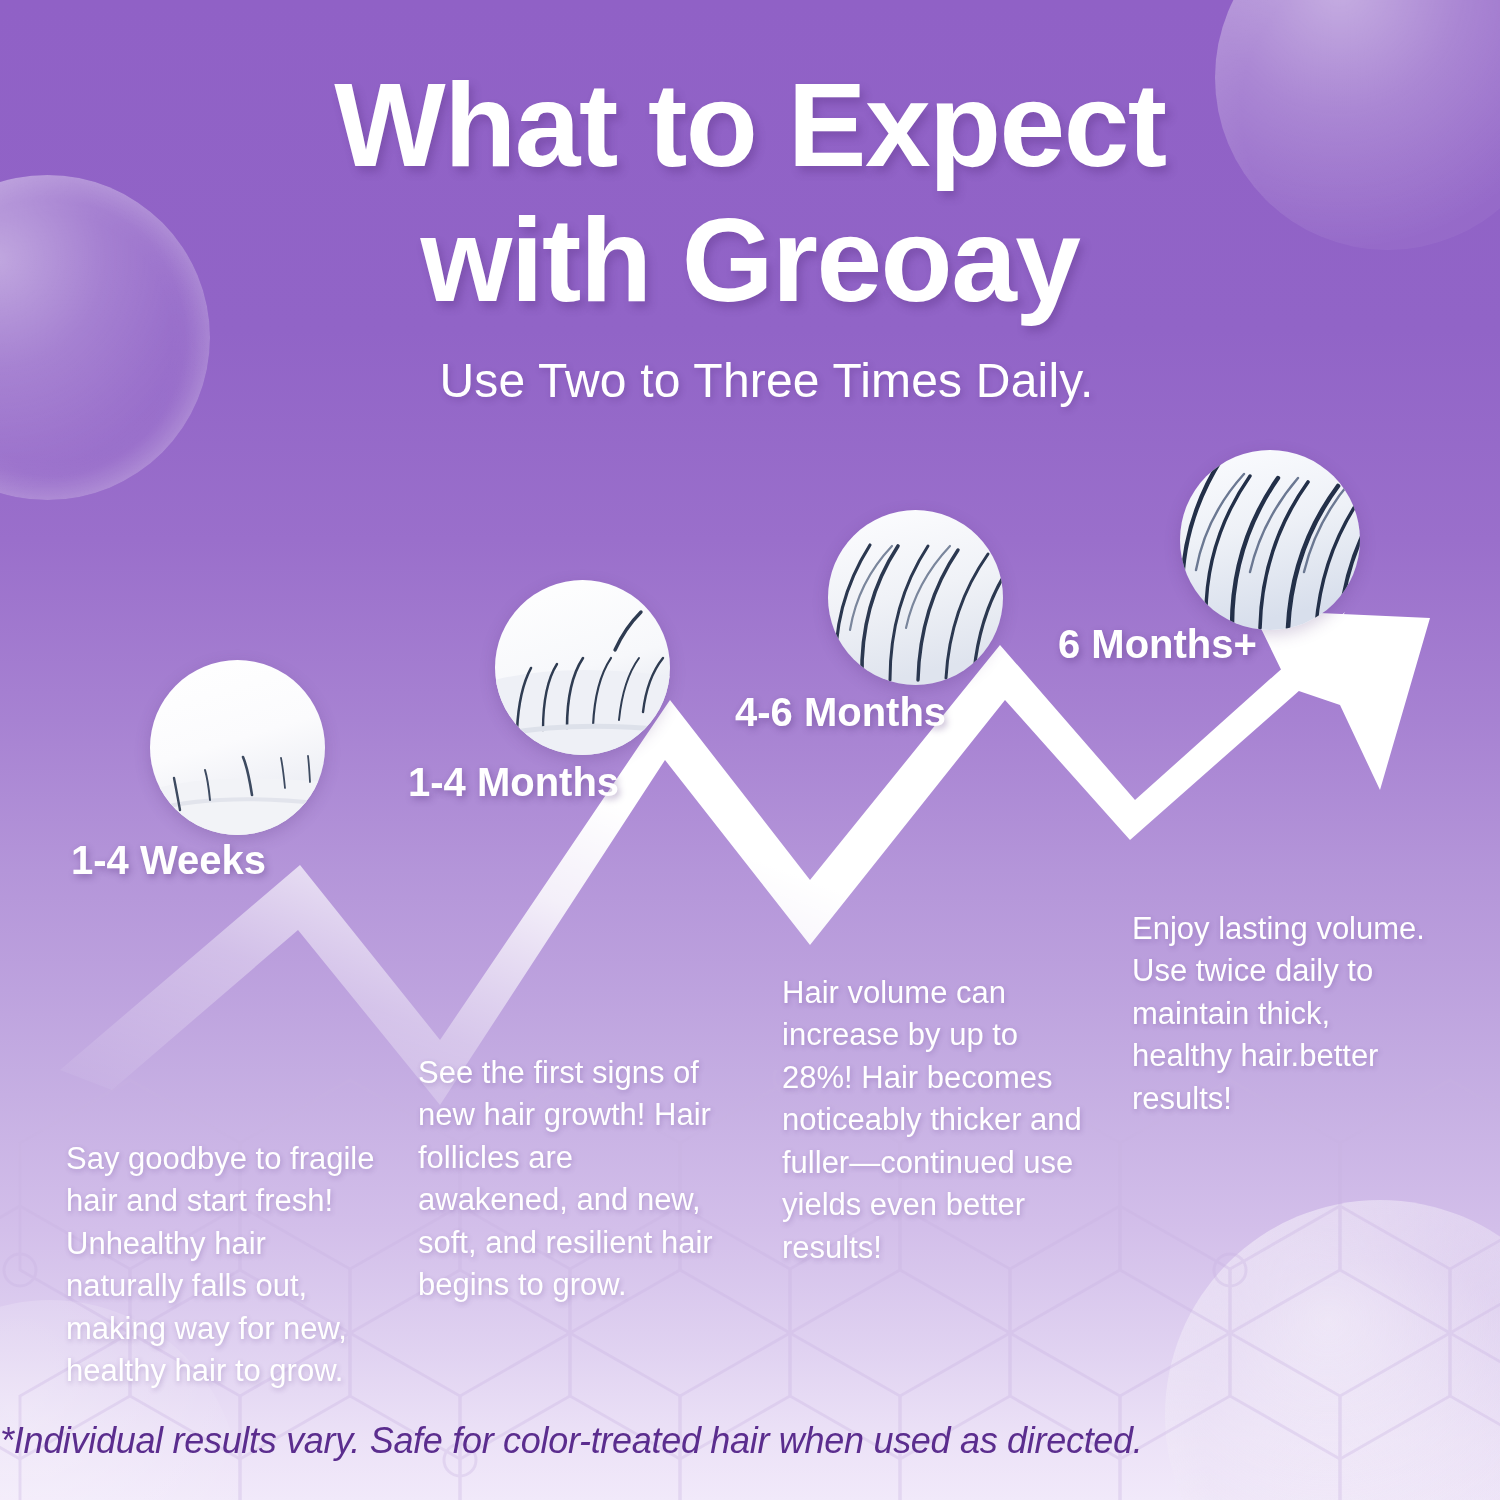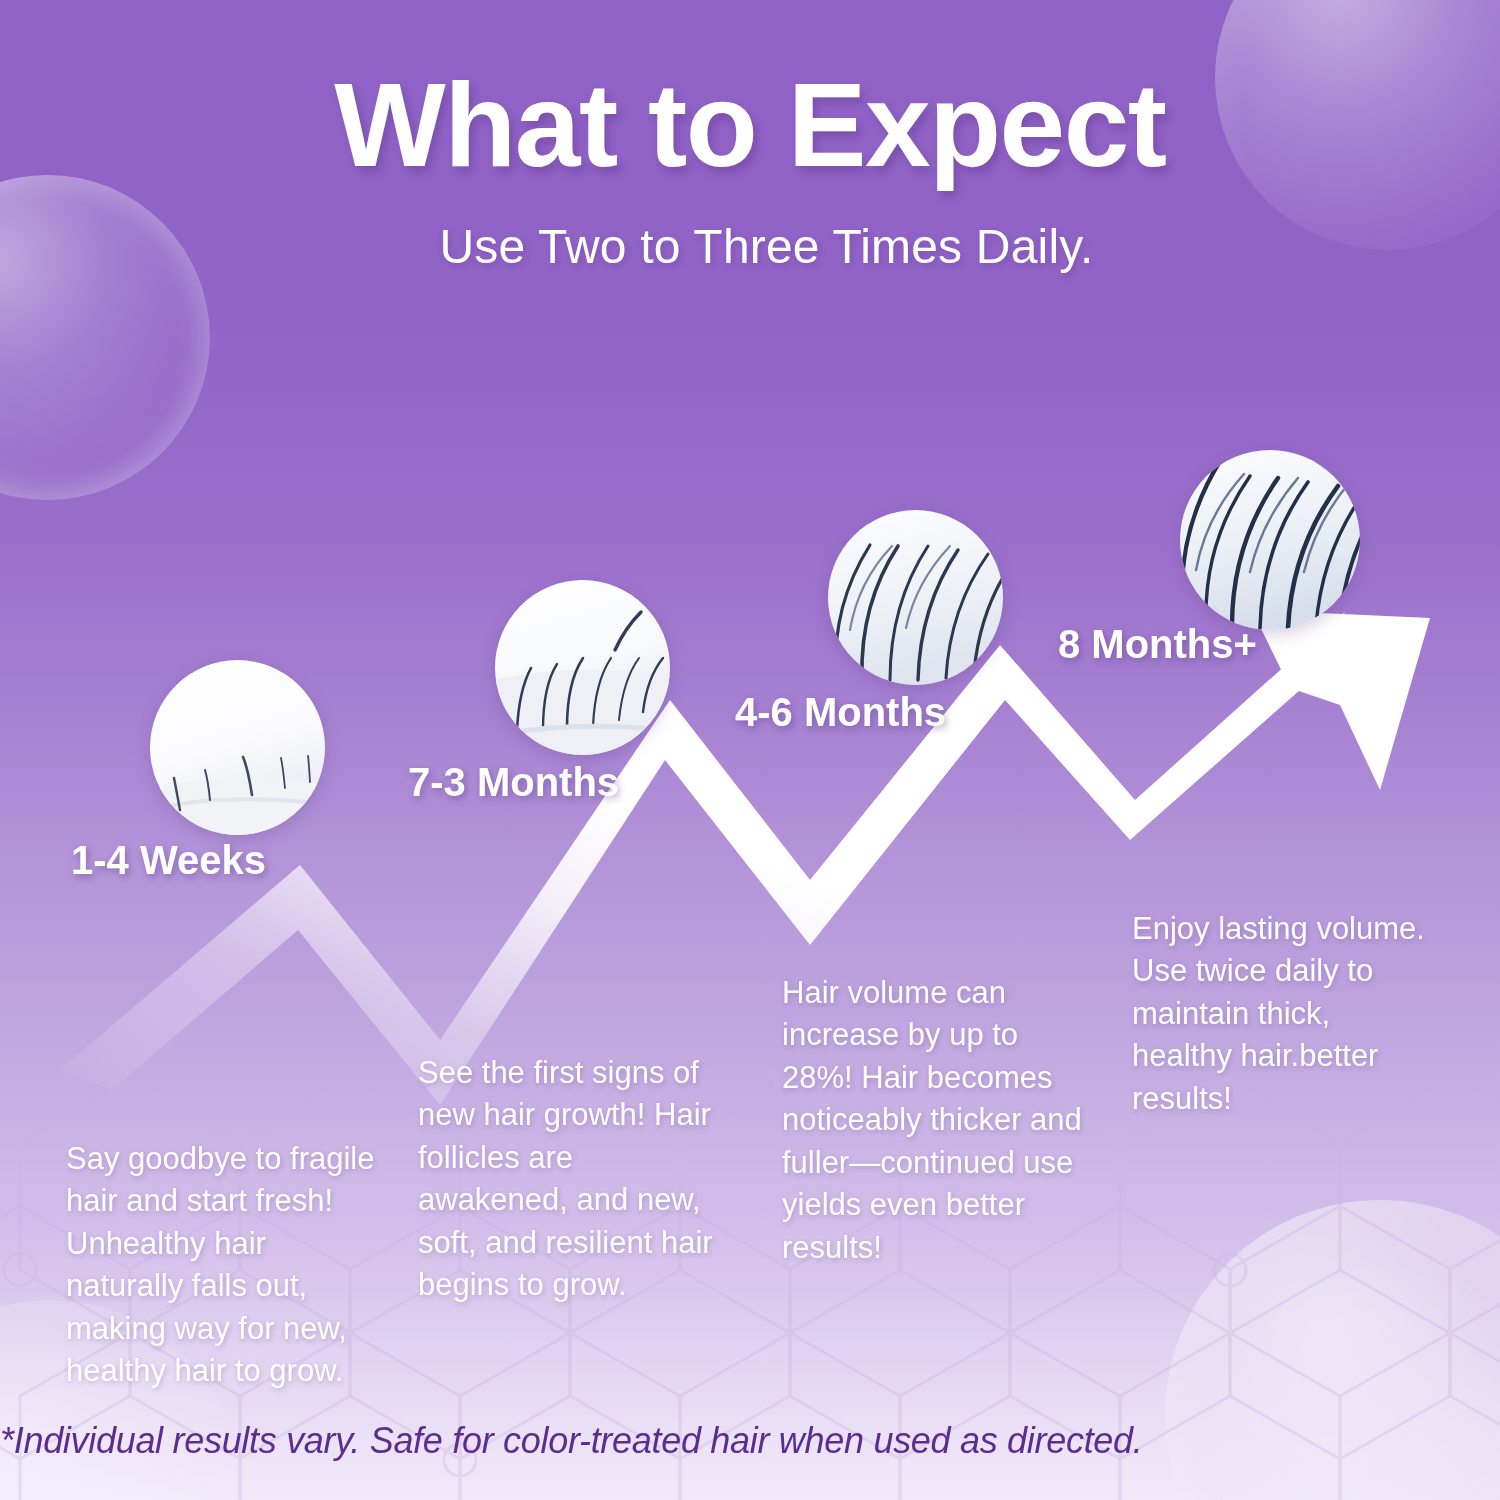--- a/index.html
+++ b/index.html
@@ -181,20 +181,21 @@
       <use href="#hexcell" x="1340" y="263"></use>
       <circle cx="20" cy="200" r="16" fill="none" stroke="#c9b3e2" stroke-width="3"></circle>
       <circle cx="790" cy="8" r="16" fill="none" stroke="#c9b3e2" stroke-width="3"></circle>
       <circle cx="460" cy="390" r="16" fill="none" stroke="#c9b3e2" stroke-width="3"></circle>
       <circle cx="1230" cy="200" r="16" fill="none" stroke="#c9b3e2" stroke-width="3"></circle>
     </g>
   </svg>
 
   <div class="header">
     <div class="title-line">What to Expect</div>
+    <div class="title-line">with Greoay</div>
     <div class="subtitle">Use Two to Three Times Daily.</div>
   </div>
 
   <svg class="arrow-layer" viewBox="0 0 1500 1500">
     <defs>
       <linearGradient id="arrowFade" x1="0" y1="1" x2="1" y2="0">
         <stop offset="0%" stop-color="#ffffff" stop-opacity="0"></stop>
         <stop offset="22%" stop-color="#ffffff" stop-opacity="0.35"></stop>
         <stop offset="40%" stop-color="#ffffff" stop-opacity="0.85"></stop>
         <stop offset="52%" stop-color="#ffffff" stop-opacity="1"></stop>
@@ -313,23 +314,23 @@
         <path d="M136,176 q6,-76 50,-136" stroke-width="3.4"></path>
         <path d="M160,168 q8,-70 46,-124" stroke-width="4"></path>
         <path d="M16,120 q10,-54 48,-96" stroke-width="2.4" stroke="#6b7892"></path>
         <path d="M70,122 q12,-52 48,-94" stroke-width="2.4" stroke="#6b7892"></path>
         <path d="M124,122 q12,-50 46,-90" stroke-width="2.4" stroke="#6b7892"></path>
       </g>
     </svg>
   </div>
 
   <div class="stage-label" style="left:71px;  top:838px;">1-4 Weeks</div>
-  <div class="stage-label" style="left:408px; top:760px;">7-3 Months</div>
+  <div class="stage-label" style="left:408px; top:760px;">1-4 Months</div>
   <div class="stage-label" style="left:735px; top:690px;">4-6 Months</div>
-  <div class="stage-label" style="left:1058px; top:622px;">8 Months+</div>
+  <div class="stage-label" style="left:1058px; top:622px;">6 Months+</div>
 
   <div class="stage-desc" style="left:418px; top:1052px; width:300px;">See the first signs of new hair growth! Hair follicles are awakened, and new, soft, and resilient hair begins to grow.</div>
   <div class="stage-desc" style="left:66px;  top:1138px; width:315px;">Say goodbye to fragile hair and start fresh! Unhealthy hair naturally falls out, making way for new, healthy hair to grow.</div>
   <div class="stage-desc" style="left:782px; top:972px;  width:310px;">Hair volume can increase by up to 28%! Hair becomes noticeably thicker and fuller—continued use yields even better results!</div>
   <div class="stage-desc" style="left:1132px; top:908px; width:300px;">Enjoy lasting volume. Use twice daily to maintain thick, healthy hair.better results!</div>
 
   <div class="footer-note">*Individual results vary. Safe for color-treated hair when used as directed.</div>
 
 </div>
 

